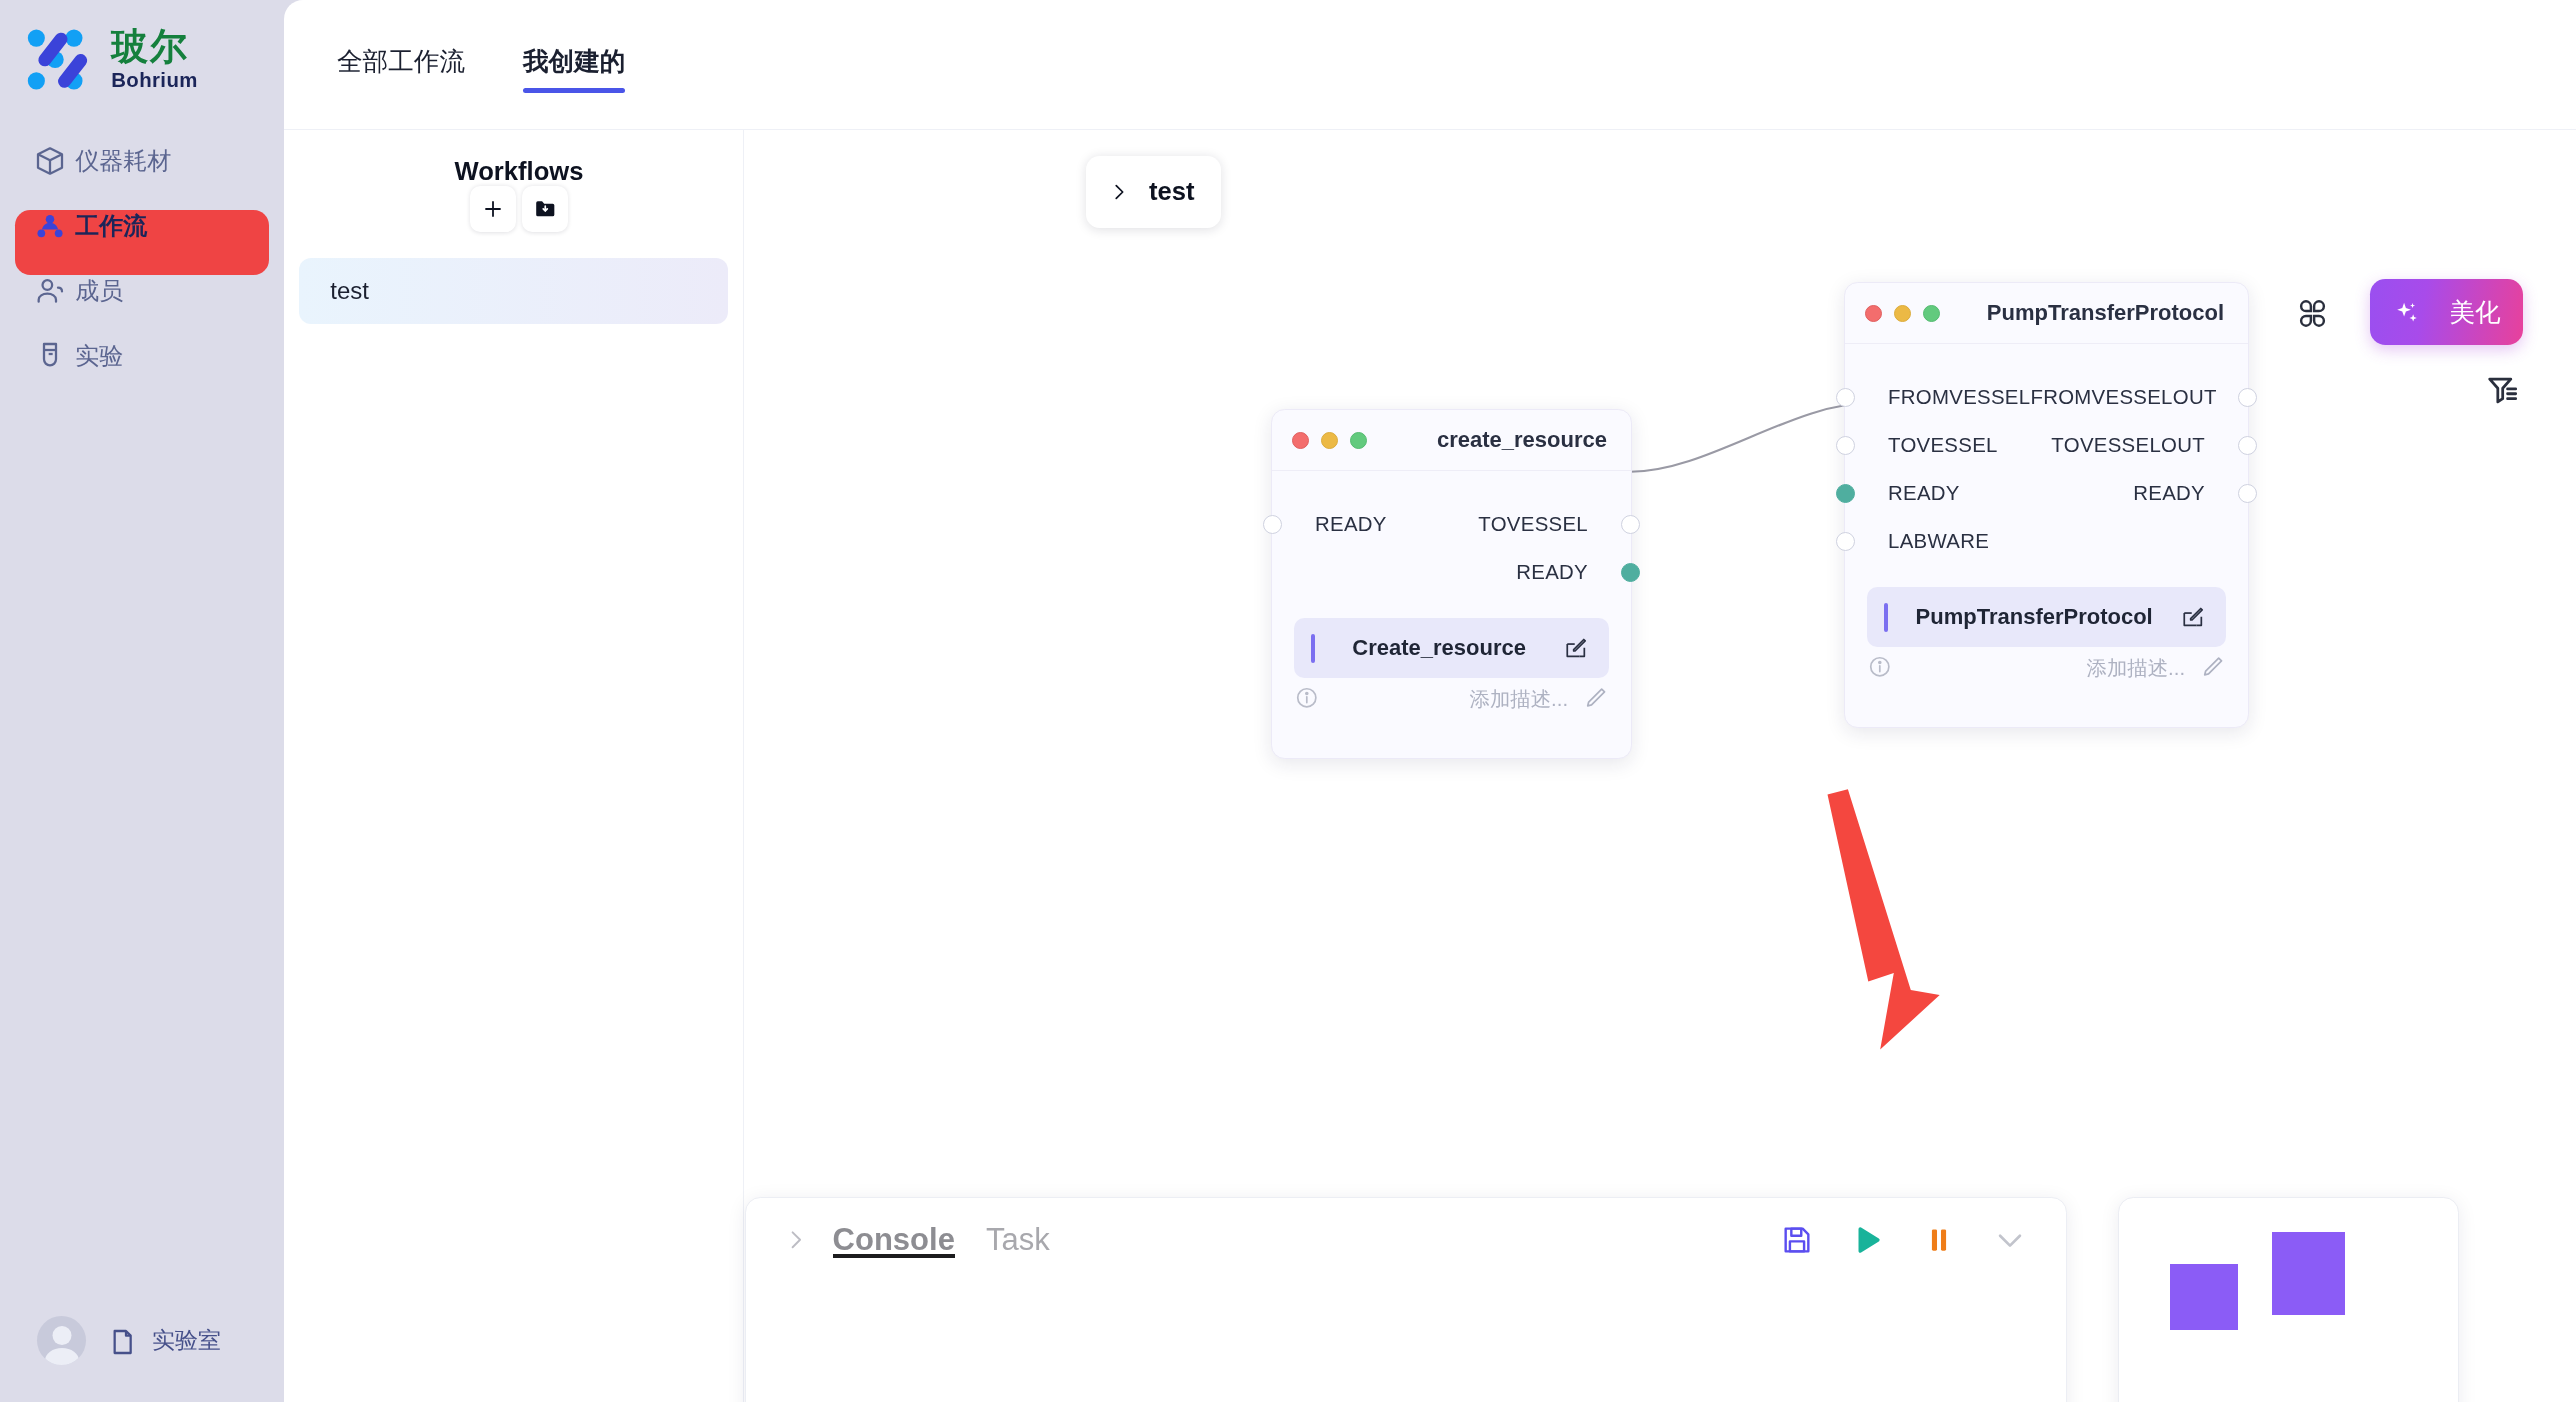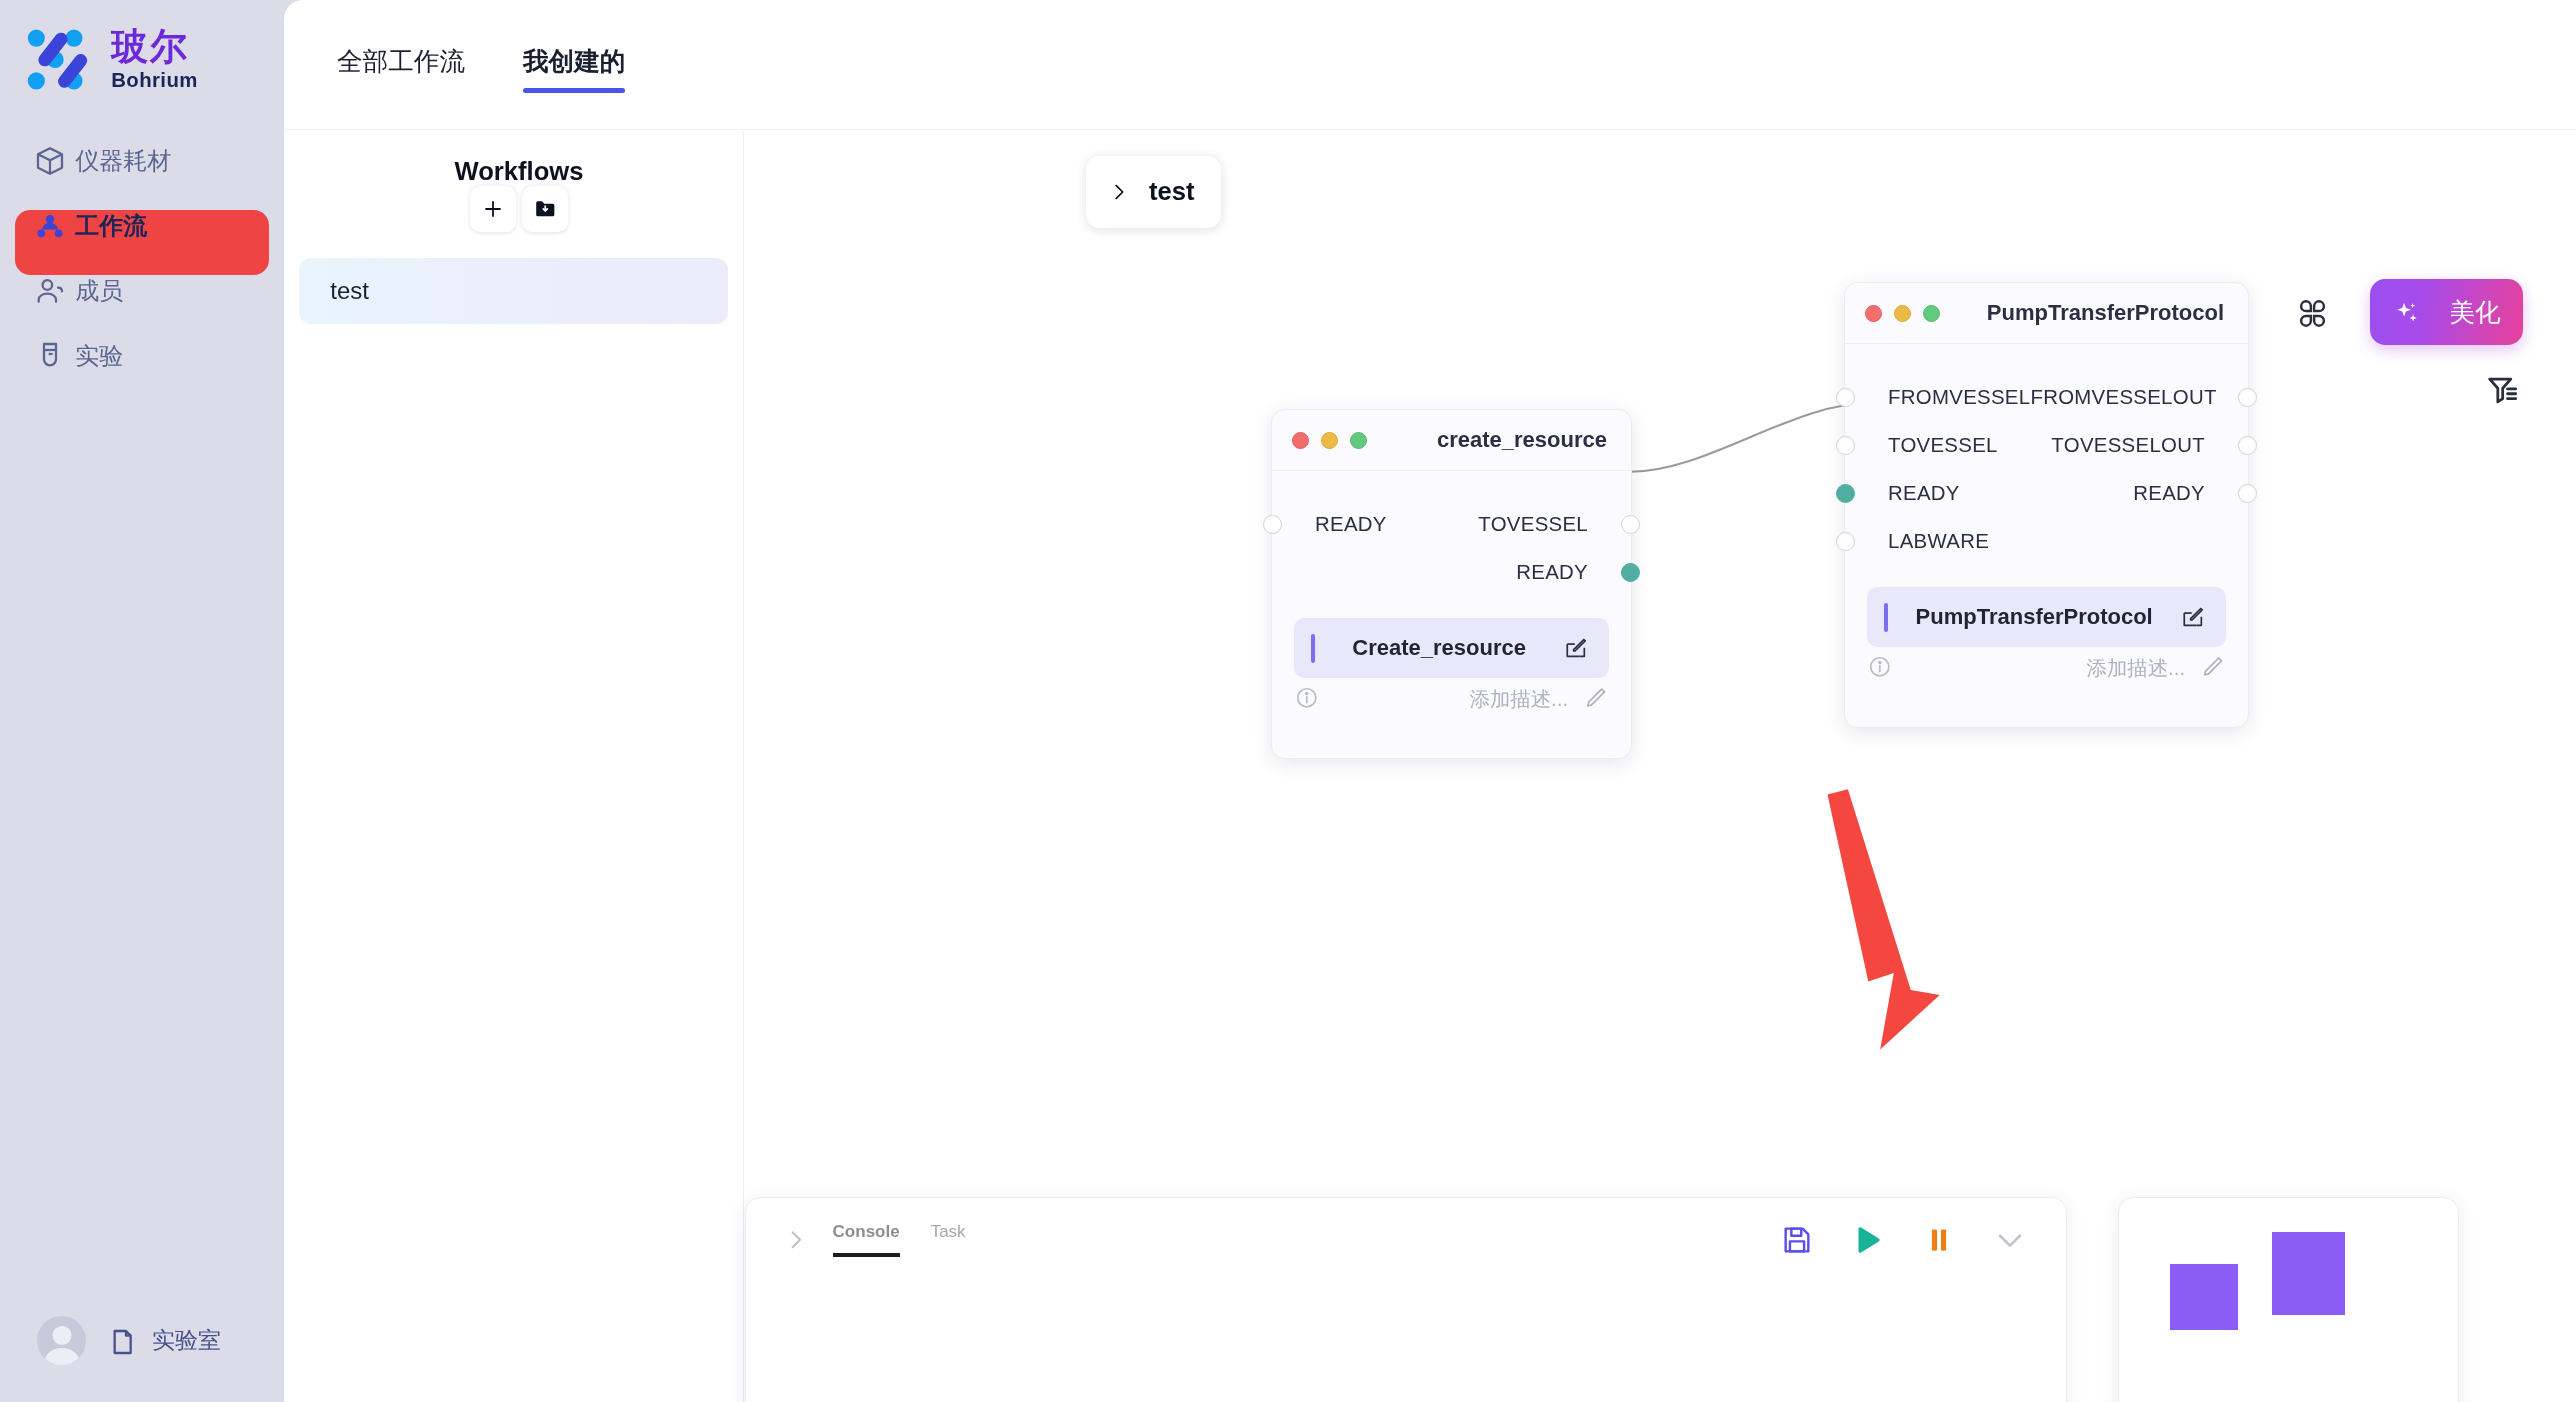--- a/index.html
+++ b/index.html
@@ -18,21 +18,21 @@
     background: #dcdce9;
     display: flex; flex-direction: column;
   }
   .logo-wrap {
     display: flex; align-items: center; gap: 13.6px;
     padding: 27px 0 0 25.6px;
   }
   .logo-mark { width: 72px; height: 65px; flex: 0 0 auto; }
   .logo-text { display: flex; flex-direction: column; line-height: 1; }
   .logo-cn {
-    font-size: 37px; font-weight: 700; color: #6d28d9;
+    font-size: 37px; font-weight: 700; color: #15803d;
     letter-spacing: 1.7px;
   }
   .logo-en {
     font-size: 20.4px; font-weight: 700; color: #1b2559;
     margin-top: 5.1px; letter-spacing: 0.4px;
   }
 
   .nav { margin-top: 53px; padding: 0 15.3px; }
   .nav-item {
     display: flex; align-items: flex-start; gap: 9px;
@@ -207,22 +207,22 @@
   #console {
     position: absolute; left: 461px; top: 1197px;
     width: 1322px; height: 274px;
     background: #fff; border: 0.9px solid #eceef4; border-radius: 15.3px;
     box-shadow: 0 3.4px 19px rgba(25,28,60,.08);
   }
   .console-head {
     display: flex; align-items: center; padding: 24px 39px 0 37px;
   }
   .console-tabs { display: flex; align-items: flex-end; gap: 31px; margin-left: 24px; }
-  .ctab { position: relative; padding-bottom: 15px; cursor: pointer;
-    font-size: 17px; color: #a8a8ad; }
+  .ctab { position: relative; padding-bottom: 0; cursor: pointer;
+    font-size: 31px; color: #a8a8ad; }
   .ctab.active { color: #8d8d92; font-weight: 700; }
   .ctab.active::after {
     content: ""; position: absolute; left: 0; right: 0; bottom: 0;
     height: 4.3px; background: #1c1c1e;
   }
   .console-actions { margin-left: auto; display: flex; align-items: center; gap: 37px; }
   .cbtn { cursor: pointer; display: flex; align-items: center; justify-content: center; }
 
   
   #minimap {

